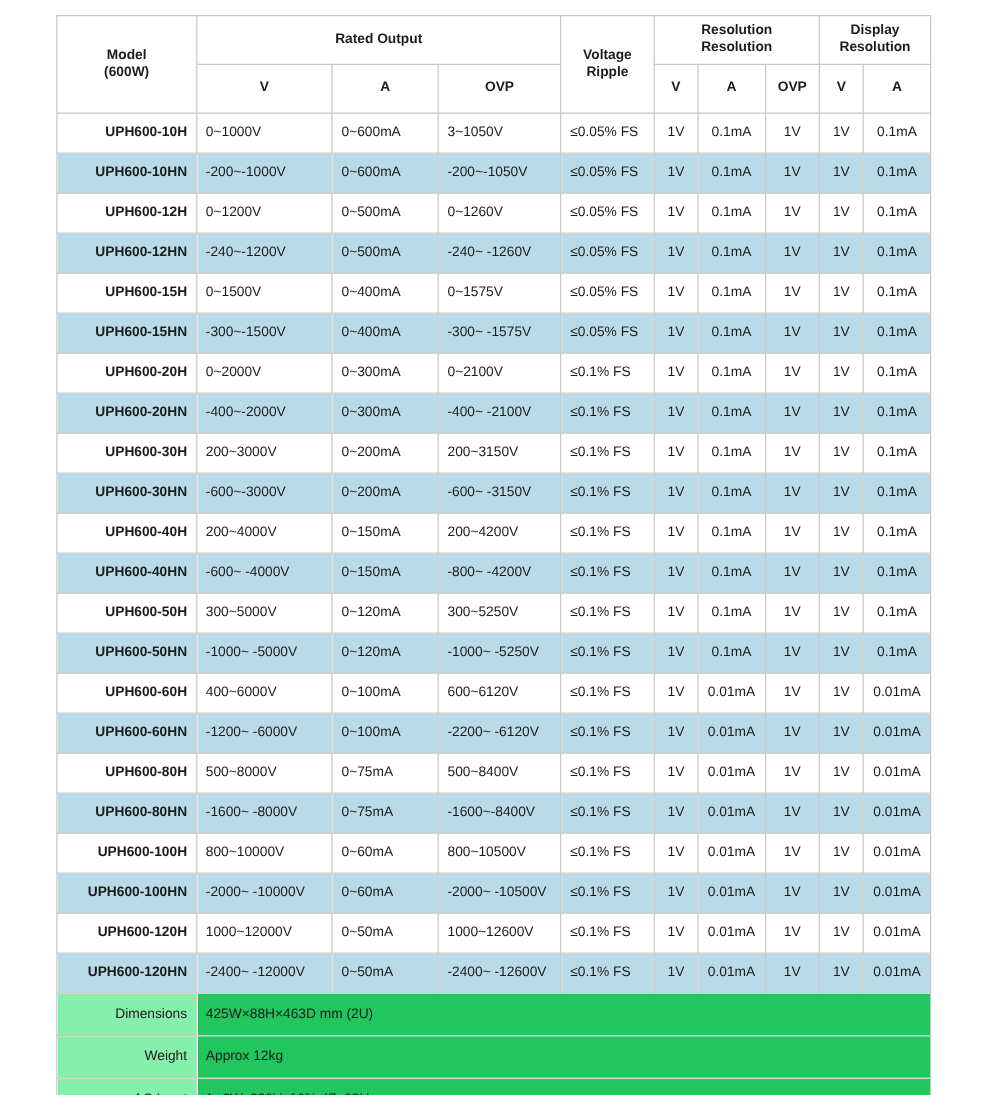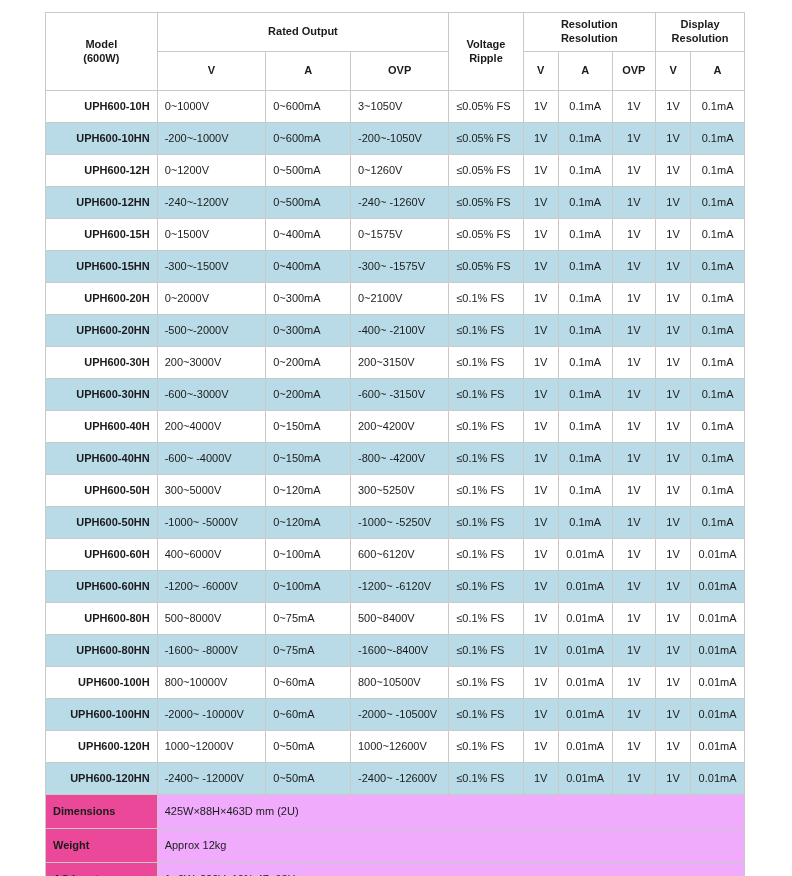--- a/index.html
+++ b/index.html
@@ -67,31 +67,31 @@
   }
   td.center {
     text-align: center;
     padding-left: 0;
     padding-right: 0;
   }
   tr.alt td { background: #b9dbe7; }
   tr.plain td { background: #ffffff; }
 
   td.foot-label {
-    font-weight: bold;
-    text-align: left;
+    font-weight: normal;
+    text-align: right;
     font-size: 11.5px;
     padding-left: 9px;
-    background: #ec4899;
+    background: #86efac;
     height: 33px;
   }
   td.foot-value {
     text-align: left;
     padding-left: 9px;
-    background: #f0abfc;
+    background: #22c55e;
     height: 33px;
   }
 </style>
 </head>
 <body>
 
 <div id="sheet">
 
   <table class="spec">
     <colgroup>
@@ -219,21 +219,21 @@
           <td class="val">0~2100V</td>
           <td class="val">≤0.1% FS</td>
           <td class="center">1V</td>
           <td class="center">0.1mA</td>
           <td class="center">1V</td>
           <td class="center">1V</td>
           <td class="center">0.1mA</td>
         </tr>
         <tr class="alt">
           <td class="model">UPH600-20HN</td>
-          <td class="val">-500~-2000V</td>
+          <td class="val">-400~-2000V</td>
           <td class="val">0~300mA</td>
           <td class="val">-400~ -2100V</td>
           <td class="val">≤0.1% FS</td>
           <td class="center">1V</td>
           <td class="center">0.1mA</td>
           <td class="center">1V</td>
           <td class="center">1V</td>
           <td class="center">0.1mA</td>
         </tr>
         <tr class="plain">
@@ -317,21 +317,21 @@
           <td class="center">1V</td>
           <td class="center">0.01mA</td>
           <td class="center">1V</td>
           <td class="center">1V</td>
           <td class="center">0.01mA</td>
         </tr>
         <tr class="alt">
           <td class="model">UPH600-60HN</td>
           <td class="val">-1200~ -6000V</td>
           <td class="val">0~100mA</td>
-          <td class="val">-1200~ -6120V</td>
+          <td class="val">-2200~ -6120V</td>
           <td class="val">≤0.1% FS</td>
           <td class="center">1V</td>
           <td class="center">0.01mA</td>
           <td class="center">1V</td>
           <td class="center">1V</td>
           <td class="center">0.01mA</td>
         </tr>
         <tr class="plain">
           <td class="model">UPH600-80H</td>
           <td class="val">500~8000V</td>

